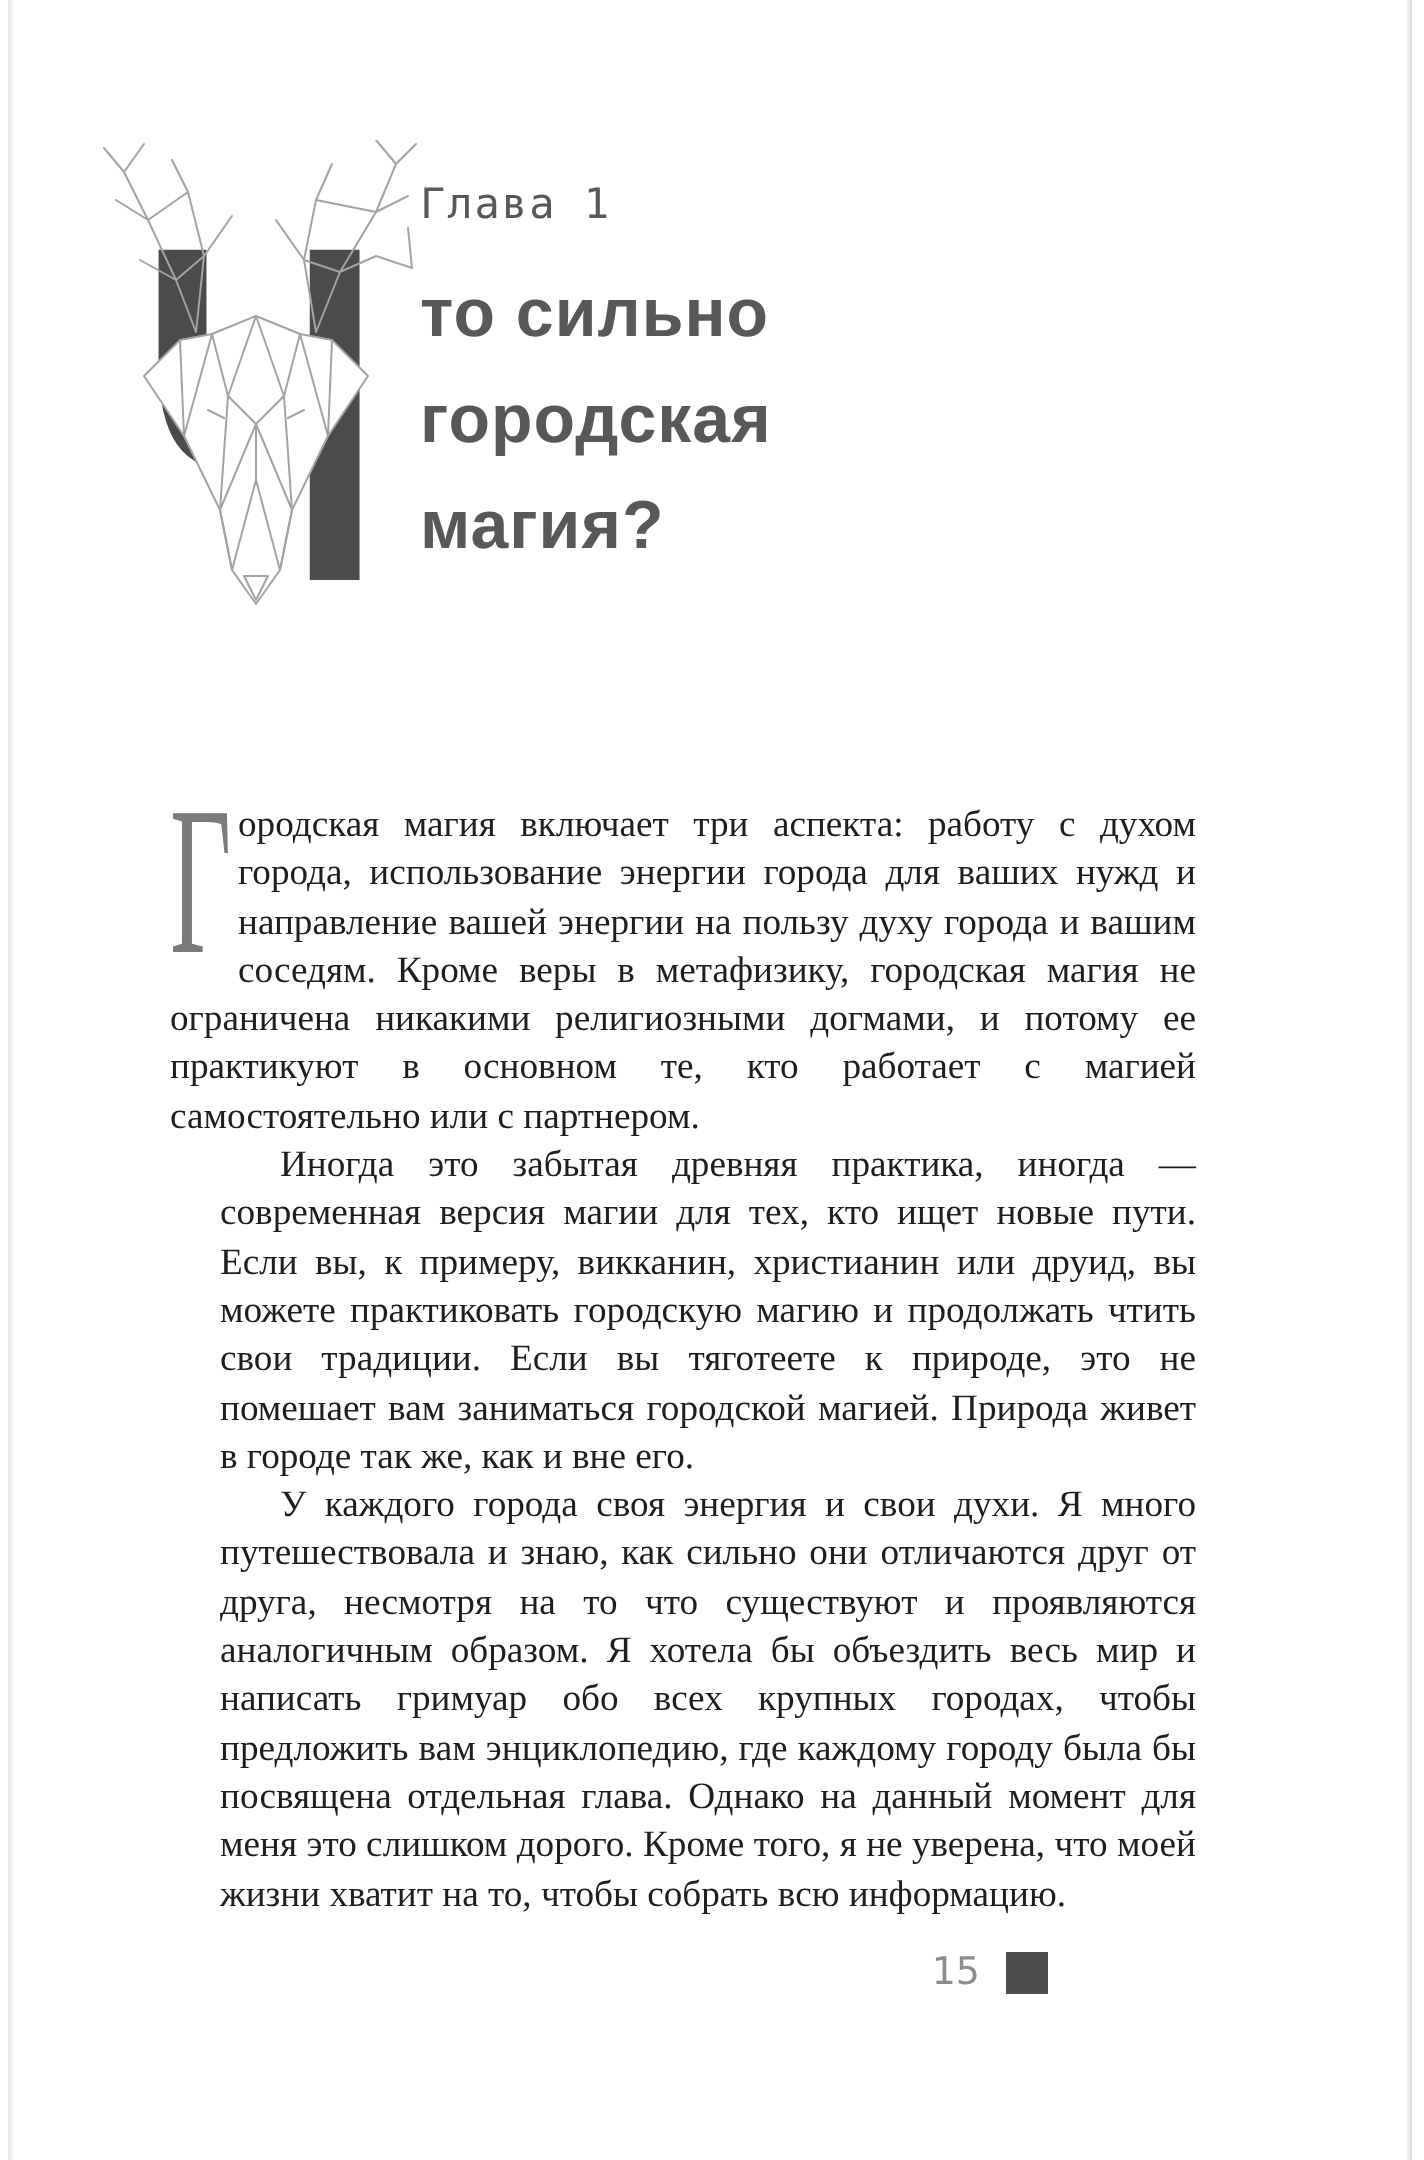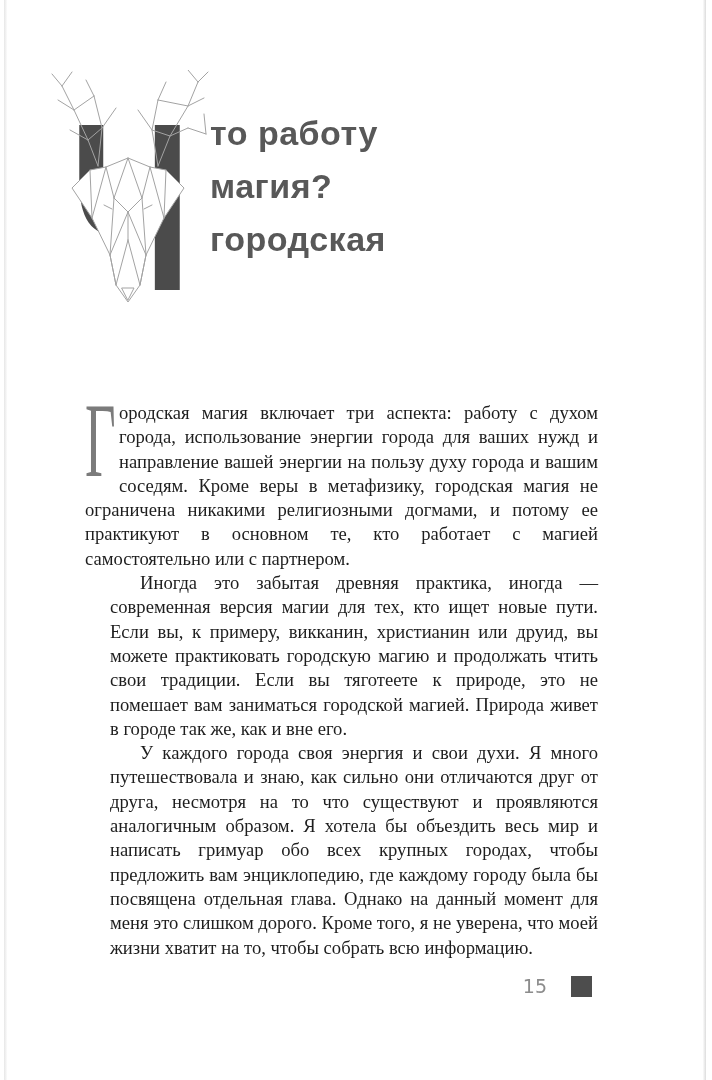--- a/index.html
+++ b/index.html
@@ -68,22 +68,22 @@
     display: inline-block;
     font-family: "Liberation Serif", serif;
     font-size: 106px; line-height: 73px;
     color: #7b7b7b;
     transform: scaleX(0.5);
     transform-origin: 0 0;
   }
 
   
   .footer {
-    position: absolute; top: 975px; left: 0; width: 592px;
-    display: flex; justify-content: flex-end; align-items: center; gap: 24px;
+    position: absolute; top: 975px; left: 0; width: 524px;
+    display: flex; justify-content: flex-end; align-items: center; gap: 13px;
   }
   .page-number {
     font-family: "DejaVu Sans", sans-serif;
     font-size: 19px; color: #8c8c8c;
   }
   .footer-square { width: 21px; height: 21px; background: #4d4d4d; }
 </style>
 </head>
 <body>
 
@@ -108,24 +108,25 @@
         <path d="M52,100 L54,148 M54,148 L68,97 M68,97 L76,128 M90,88 L76,128 M90,88 L104,128 M112,97 L104,128 M112,97 L126,148 M128,100 L126,148"></path>
         <path d="M76,128 L90,142 M104,128 L90,142 M76,128 L72,185 M104,128 L108,185 M90,142 L72,185 M90,142 L108,185"></path>
         <path d="M90,142 L90,170 M90,170 L78,215 M90,170 L102,215 M72,185 L78,215 M108,185 L102,215"></path>
         <path d="M84,218 L96,218 L90,230 Z"></path>
         <path d="M66,135 L74,139 M114,135 L106,139"></path>
       </g>
     </svg>
   </div>
 
   <div class="title-block">
+    <div class="chapter-label">Глава 1</div>
     <h1 class="chapter-title">
-      <span>то работу</span>
+      <span>то сильно</span>
+      <span>городская</span>
       <span>магия?</span>
-      <span>городская</span>
     </h1>
   </div>
 
   <div class="body-text">
     <p><span class="dropcap"><span>Г</span></span><span>ородская магия включает три аспекта: работу с духом города, использование энергии города для ваших нужд и направление вашей энергии на пользу духу города и вашим соседям. Кроме веры в метафизику, городская магия не ограничена никакими религиозными догмами, и потому ее практикуют в основном те, кто работает с магией самостоятельно или с партнером.</span></p>
     <p><span>Иногда это забытая древняя практика, иногда — современная версия магии для тех, кто ищет новые пути. Если вы, к примеру, викканин, христианин или друид, вы можете практиковать городскую магию и продолжать чтить свои традиции. Если вы тяготеете к природе, это не помешает вам заниматься городской магией. Природа живет в городе так же, как и вне его.</span></p>
     <p><span>У каждого города своя энергия и свои духи. Я много путешествовала и знаю, как сильно они отличаются друг от друга, несмотря на то что существуют и проявляются аналогичным образом. Я хотела бы объездить весь мир и написать гримуар обо всех крупных городах, чтобы предложить вам энциклопедию, где каждому городу была бы посвящена отдельная глава. Однако на данный момент для меня это слишком дорого. Кроме того, я не уверена, что моей жизни хватит на то, чтобы собрать всю информацию.</span></p>
   </div>
 
   <div class="footer">

